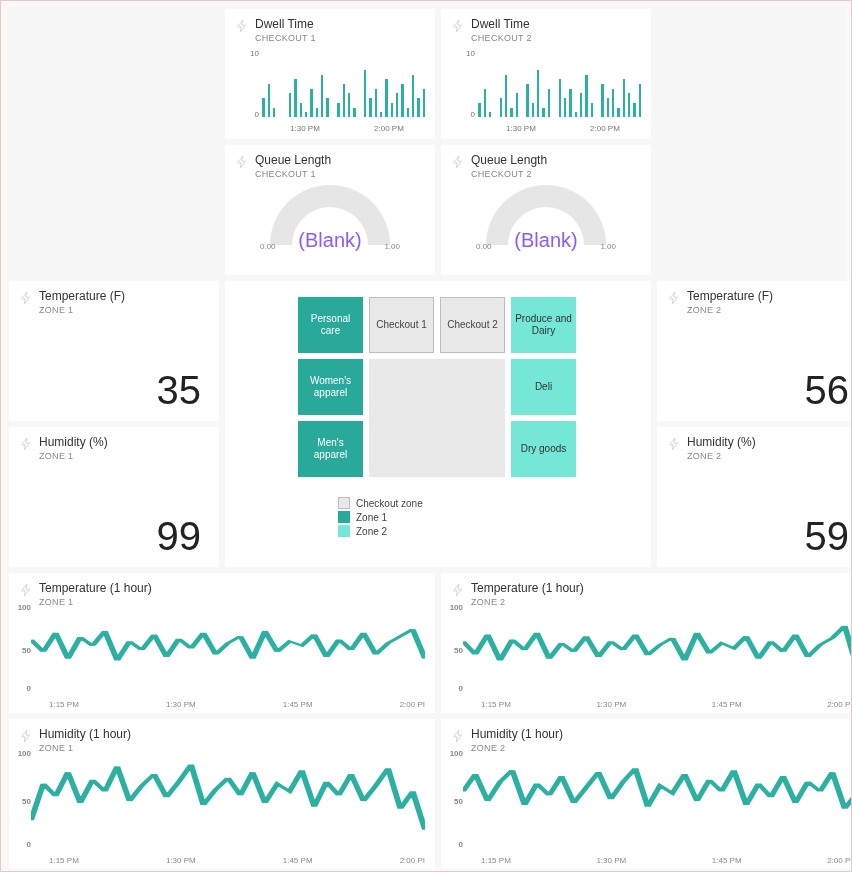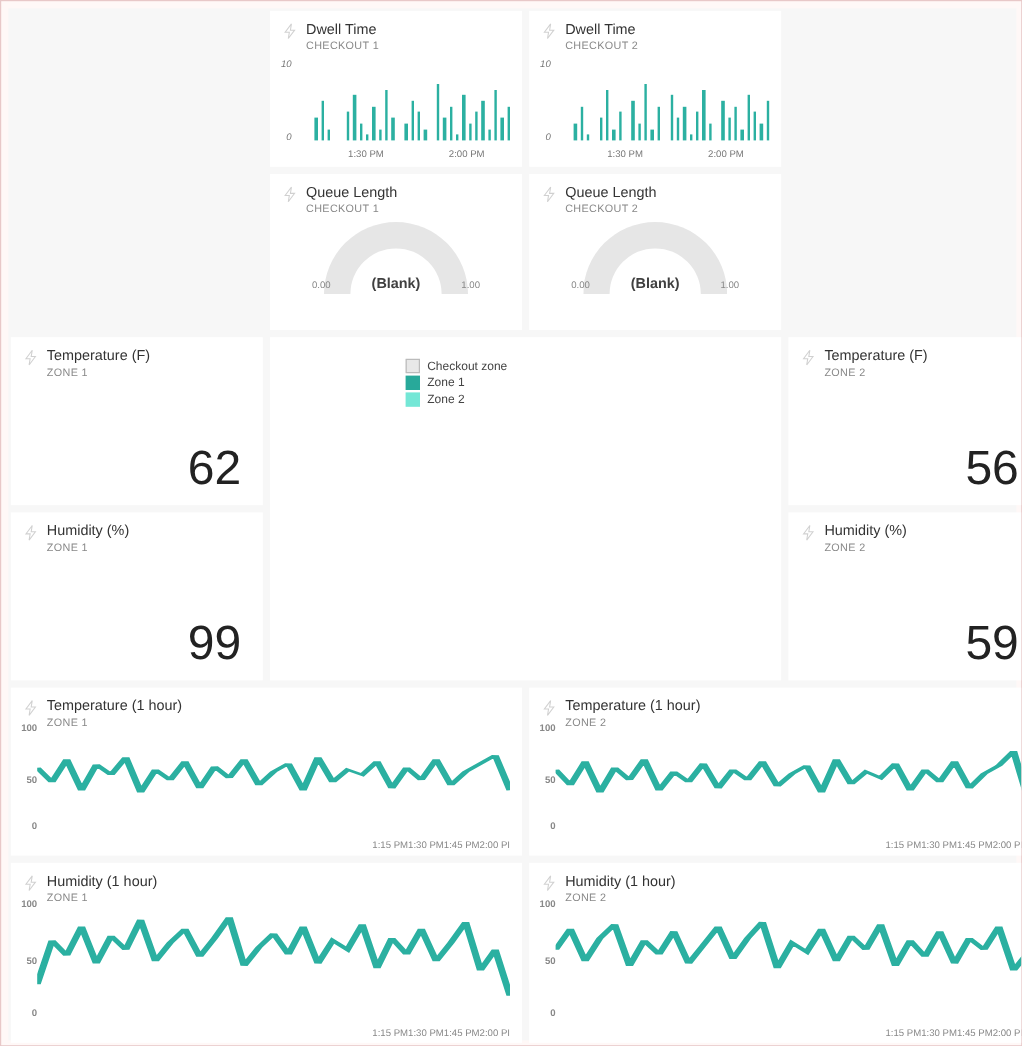--- a/index.html
+++ b/index.html
@@ -63,35 +63,35 @@
 
   .bignum {
     position:absolute; right:18px; bottom:8px;
     font-size:40px; font-weight:200; color:#222;
   }
 
   
   .bars { position:absolute; left:32px; right:10px; bottom:22px; height:66px;
           display:flex; align-items:flex-end; gap:3px; }
   .bars span { flex:1; background:#2bb0a1; }
-  .bars-axis { position:absolute; left:0; bottom:22px; height:66px; width:20px;
-               font-size:8px; color:#777;font-style:italic; }
+  .bars-axis { position:absolute; left:16px; bottom:22px; height:66px; width:20px;
+               font-size:8px; color:#777; }
   .bars-axis div { position:absolute; right:2px; }
   .bars-xlabels { position:absolute; left:32px; right:10px; bottom:6px; font-size:8px;
                   color:#777; display:flex; justify-content:space-around; }
   .bars-xlabels span { transform: translateX(20%); }
 
   
   .gauge-wrap { position:absolute; left:0; right:0; bottom:6px; height:84px; text-align:center;}
   .gauge-arc {
     width:120px; height:60px; margin:0 auto;
     border:22px solid #e6e6e6; border-bottom:none;
     border-top-left-radius:80px; border-top-right-radius:80px;
   }
-  .gauge-label { font-size:12px; color:#404040; margin-top:-16px;font-weight:bold;}
+  .gauge-label { font-size:20px; color:#8b5cf6; margin-top:-16px;}
   .gauge-minmax { display:flex; justify-content:space-between; width:140px; margin:-10px auto 0;
                   font-size:8px; color:#888;}
 
   
   .floor-grid {
     margin:8px auto 0; width:280px; height:190px;
     display:grid; grid-template-columns:65px 65px 65px 65px;
     grid-template-rows:56px 56px 56px; gap:6px;
   }
   .fcell { display:flex; align-items:center; justify-content:center; text-align:center;
@@ -104,21 +104,21 @@
   .legend div { display:flex; align-items:center; gap:6px; margin:2px 0;}
   .swatch { width:12px; height:12px; display:inline-block;}
 
   
   .lc-body { position:absolute; left:22px; right:10px; top:34px; bottom:20px;}
   .lc-body svg { width:100%; height:100%; }
   .lc-yaxis { position:absolute; left:2px; top:34px; bottom:20px; width:20px;
               font-size:8px; color:#888;}
   .lc-yaxis div { position:absolute; right:0; transform:translateY(-50%);font-weight:bold;}
   .lc-xaxis { position:absolute; left:40px; right:10px; bottom:4px; font-size:8px;
-              color:#888; display:flex; justify-content:flex-end;}
+              color:#888; display:flex; justify-content:space-between;}
   .lc-line { fill:none; stroke:#2bb0a1; stroke-width:1.5; }
 </style>
 </head>
 <body>
 
 <div class="dash">
 
 
   <div class="tile dwell1">
     <div class="tile-head">
@@ -271,37 +271,48 @@
   <div class="tile temp1">
     <div class="tile-head">
       <span class="bolt"><svg viewBox="0 0 16 16">
             <path d="M9 1 L3 9 h4 l-1 6 6-8 h-4 z" fill="none" stroke="#999" stroke-width="1"></path>
           </svg></span>
       <div>
         <div class="tile-title">Temperature (F)</div>
         <div class="tile-sub">ZONE 1</div>
       </div>
     </div>
-    <div class="bignum">62</div>
+    <div class="bignum">35</div>
   </div>
 
   <div class="tile hum1">
     <div class="tile-head">
       <span class="bolt"><svg viewBox="0 0 16 16">
             <path d="M9 1 L3 9 h4 l-1 6 6-8 h-4 z" fill="none" stroke="#999" stroke-width="1"></path>
           </svg></span>
       <div>
         <div class="tile-title">Humidity (%)</div>
         <div class="tile-sub">ZONE 1</div>
       </div>
     </div>
     <div class="bignum">99</div>
   </div>
 
   <div class="tile floor">
+    <div class="floor-grid">
+      <div class="fcell z1">Personal care</div>
+      <div class="fcell zc">Checkout 1</div>
+      <div class="fcell zc">Checkout 2</div>
+      <div class="fcell z2">Produce and Dairy</div>
+      <div class="fcell z1">Women's apparel</div>
+      <div class="floor-empty"></div>
+      <div class="fcell z2" style="grid-column:4;grid-row:2">Deli</div>
+      <div class="fcell z1" style="grid-column:1;grid-row:3">Men's apparel</div>
+      <div class="fcell z2" style="grid-column:4;grid-row:3">Dry goods</div>
+    </div>
     <div class="legend">
       <div>
           <span class="swatch" style="background:#e8e8e8;border:1px solid #bbb"></span>
           <span>Checkout zone</span>
         </div>
       <div>
           <span class="swatch" style="background:#28a99a"></span>
           <span>Zone 1</span>
         </div>
       <div>

